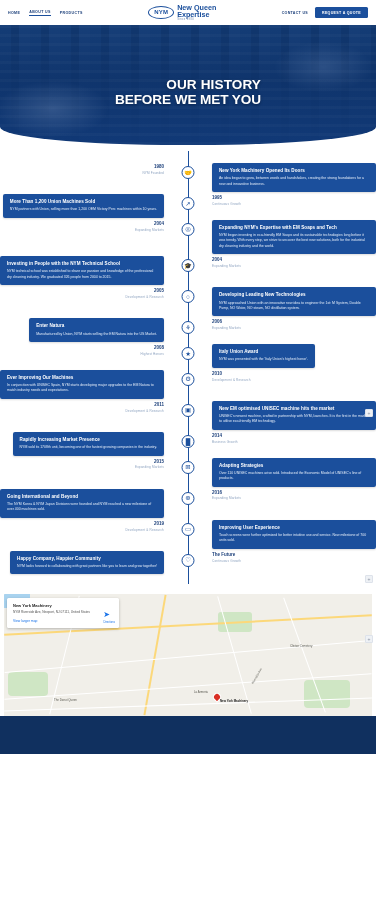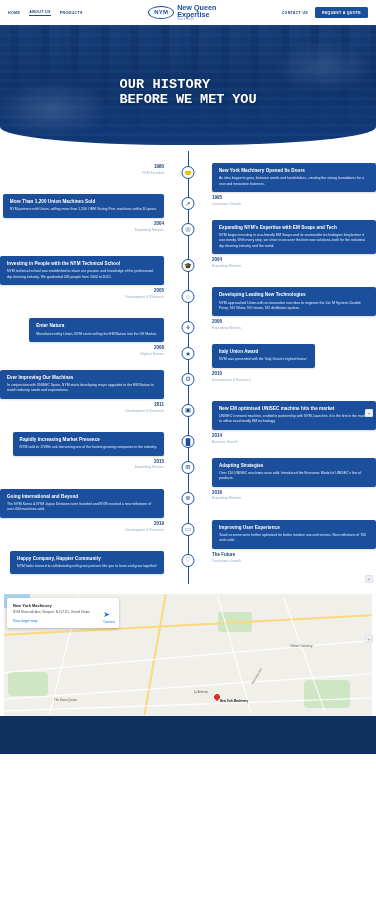--- a/index.html
+++ b/index.html
@@ -59,22 +59,22 @@
       radial-gradient(ellipse 70px 36px at 86% 35%, rgba(160,185,225,.18), transparent 70%),
       repeating-linear-gradient(0deg, rgba(255,255,255,.025) 0 3px, transparent 3px 9px);
   }
   .hero-inner {
     position: relative; z-index: 2; height: 100%;
     display: flex; flex-direction: column; align-items: center; justify-content: center;
     padding-top: 14px;
   }
   .hero h1 {
     color:#fff; font-size: 13.6px; font-weight: 800; line-height: 1.12;
-    letter-spacing: .1px; text-align: left; text-transform: uppercase;
-    font-family: Liberation Mono, monospace;
+    letter-spacing: .1px; text-align: right; text-transform: uppercase;
+    font-family: Liberation Sans, sans-serif;
     text-shadow: 0 1px 3px rgba(0,0,0,.35);
   }
   .hero h1 .l2 { display:block; letter-spacing: -.1px; }
 
   
   .timeline { position: relative; padding: 18px 0 12px; background:#fff; }
   .spine {
     position: absolute; left: 188px; top: 6px; bottom: 4px;
     width: 1.2px; background: #1b4f9c;
   }

